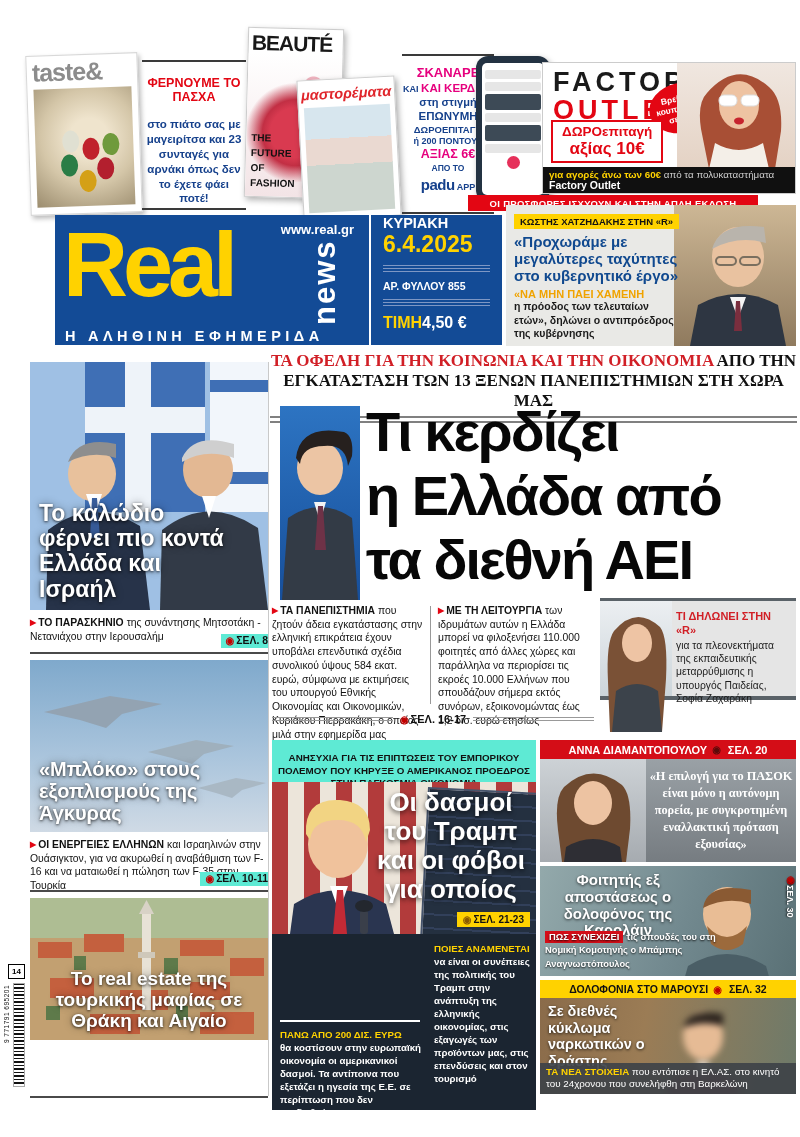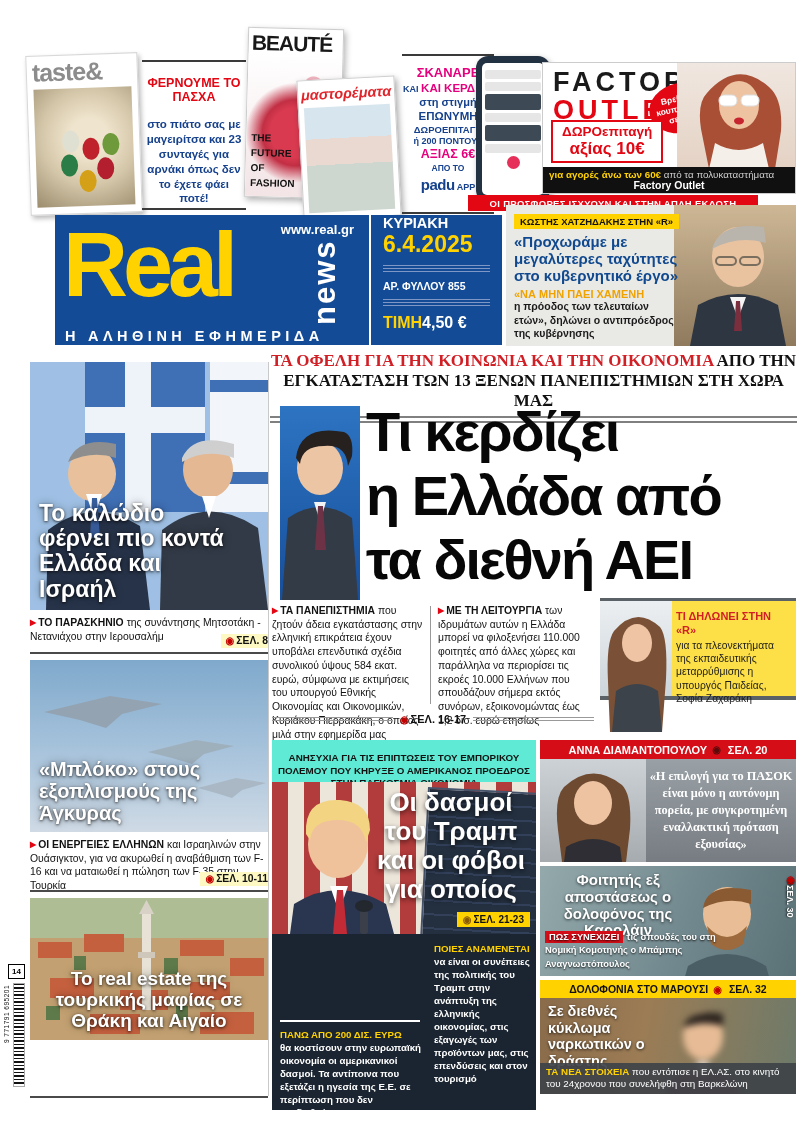--- a/index.html
+++ b/index.html
@@ -43,21 +43,21 @@
   .pdot{width:13px;height:13px;border-radius:50%;background:#e6305a;margin:3px auto 0}
   .factory{left:542px;top:62px;width:254px;height:132px;background:#fff;border:1px solid #ccc}
   .f-t1{font-size:27px;font-weight:900;letter-spacing:4px;color:#1a1a1a;padding:6px 0 0 10px;line-height:1}
   .f-t2{font-size:27px;font-weight:900;letter-spacing:4px;color:#e30613;padding-left:10px;line-height:1.05}
   .f-voucher{position:absolute;left:8px;bottom:30px;border:2px solid #e30613;background:#fff;padding:2px 9px;text-align:center;color:#e30613;font-weight:800}
   .f-v1{font-size:13.5px}.f-v2{font-size:17px}
   .f-badge{position:absolute;left:106px;top:20px;width:64px;height:50px;background:#e30613;color:#fff;border-radius:50%;transform:rotate(-12deg);font-size:8.5px;font-weight:bold;display:flex;align-items:center;justify-content:center;text-align:center;padding:5px;line-height:1.2}
   .f-star{position:absolute;right:-2px;top:-6px;color:#fff;font-size:16px}
   .f-photo{position:absolute;right:0;top:0;width:118px;height:106px;overflow:hidden;background:linear-gradient(180deg,#f0e7e0,#e4d2c4)}
   .f-strip{position:absolute;left:0;right:0;bottom:0;height:26px;background:#101010;color:#cfcfcf;font-size:9.8px;padding:2px 6px;line-height:11px}
-  .f-brand{text-align:center;color:#fff;font-weight:bold;font-size:10.5px}
+  .f-brand{text-align:left;color:#fff;font-weight:bold;font-size:10.5px}
   .offers{left:468px;top:195px;width:290px;height:16px;background:#e30613;color:#fff;font-size:9.5px;font-weight:bold;display:flex;align-items:center;justify-content:center;letter-spacing:.3px}
   
   .masthead{left:55px;top:215px;width:447px;height:130px;background:#134b96;color:#fff}
   .mh-url{position:absolute;top:7px;right:148px;font-size:13px;font-weight:bold}
   .mh-real{position:absolute;left:8px;top:10px;font-size:90px;font-weight:900;color:#ffd200;letter-spacing:-5px;line-height:.9}
   .mh-news{position:absolute;left:252px;top:14px;height:96px;writing-mode:vertical-rl;transform:rotate(180deg);font-size:31px;font-weight:bold;color:#fff;letter-spacing:2px}
   .mh-tagline{position:absolute;left:10px;bottom:1px;font-size:14.5px;font-weight:bold;letter-spacing:4.5px;white-space:nowrap}
   .mh-right{position:absolute;right:0;top:0;bottom:0;width:133px;border-left:2px solid #fff;padding:0 12px}
   .mh-day{font-size:14.5px;font-weight:bold}
   .mh-date{font-size:23px;color:#ffd200;font-weight:900}
@@ -75,33 +75,33 @@
   .hz-page{font-size:10.5px;font-weight:bold;margin-top:4px;color:#111}
   
   .kicker{left:270px;top:351px;width:527px;text-align:center;font-family:"Liberation Serif",serif;font-weight:bold;font-size:17px;line-height:1.18;color:#111;padding-bottom:5px;border-bottom:7px double #808080}
   .kicker .red{color:#d11f26}
   
   .photo{position:absolute;overflow:hidden}
   .ph-head{position:absolute;color:#fff;font-weight:800;text-shadow:0 1px 3px rgba(0,0,0,.75),0 0 8px rgba(0,0,0,.4);line-height:1.1}
   .cap{position:absolute;font-size:10.4px;line-height:1.3;color:#111}
   .cap .lead{font-weight:bold;margin-right:3px}
   .bullet{color:#e30613;font-size:8px;vertical-align:1.5px;margin-right:2px;font-weight:bold}
-  .pgref{position:absolute;right:0;bottom:0;background:#fef9c3;padding-left:5px;font-weight:bold;font-size:10.4px;color:#111;white-space:nowrap}
+  .pgref{position:absolute;right:0;bottom:0;background:#5eead4;padding-left:5px;font-weight:bold;font-size:10.4px;color:#111;white-space:nowrap}
   .pgmark{color:#c40000;font-size:10px;margin-right:2px}
   .divider{position:absolute;border-bottom:2px solid #4a4a4a}
   .vrule{position:absolute;border-left:1px solid #c9c9c9}
   
   .pier{left:280px;top:406px;width:80px;height:194px;background:linear-gradient(180deg,#2d74c2,#174f9b)}
   .main-head{left:366px;top:400px;width:432px}
   .mh-line{font-size:56px;font-weight:900;line-height:64px;letter-spacing:-2px;color:#070707;white-space:nowrap}
   .lcol{position:absolute;font-size:10.4px;line-height:1.32;color:#131313}
   .pages16{left:272px;top:713px;width:322px;display:flex;align-items:center;gap:7px;font-weight:bold;font-size:11px;color:#111}
   .rl{flex:1;border-top:4px double #999}
   
-  .zh{left:600px;top:598px;width:196px;height:102px;background:#fde047;border-top:3px solid #5a6268;border-bottom:4px solid #5a6268;display:flex}
+  .zh{left:600px;top:598px;width:196px;height:102px;background:#e5e5e5;border-top:3px solid #5a6268;border-bottom:4px solid #5a6268;display:flex}
   .zh-photo{width:72px;background:linear-gradient(180deg,#eceff2,#ccd5da)}
   .zh-body{flex:1;padding:9px 6px 0 4px}
   .zh-lead{color:#d11f26;font-weight:800;font-size:11px;line-height:1.25}
   .zh-text{font-size:10.3px;line-height:1.3;color:#1c1c1c;margin-top:1px}
   
   .tr{left:272px;top:740px;width:264px;height:370px}
   .tr-kick{height:42px;background:#5eead4;font-size:9.8px;font-weight:bold;text-align:center;line-height:1.3;padding-top:12px;color:#111}
   .tr-photo{position:absolute;top:42px;left:0;width:100%;height:152px;overflow:hidden;background:repeating-linear-gradient(90deg,#b23b3b 0 16px,#ece5da 16px 32px)}
   .tr-board{position:absolute;right:-6px;top:8px;width:118px;height:150px;background:repeating-linear-gradient(180deg,#243040 0 12px,#32405a 12px 14px);transform:rotate(3deg);border:2px solid #46546c}
   .tr-head{position:absolute;right:2px;top:6px;width:166px;text-align:center;color:#fff;font-weight:900;font-size:26px;line-height:1.12;text-shadow:0 2px 5px rgba(0,0,0,.65)}

